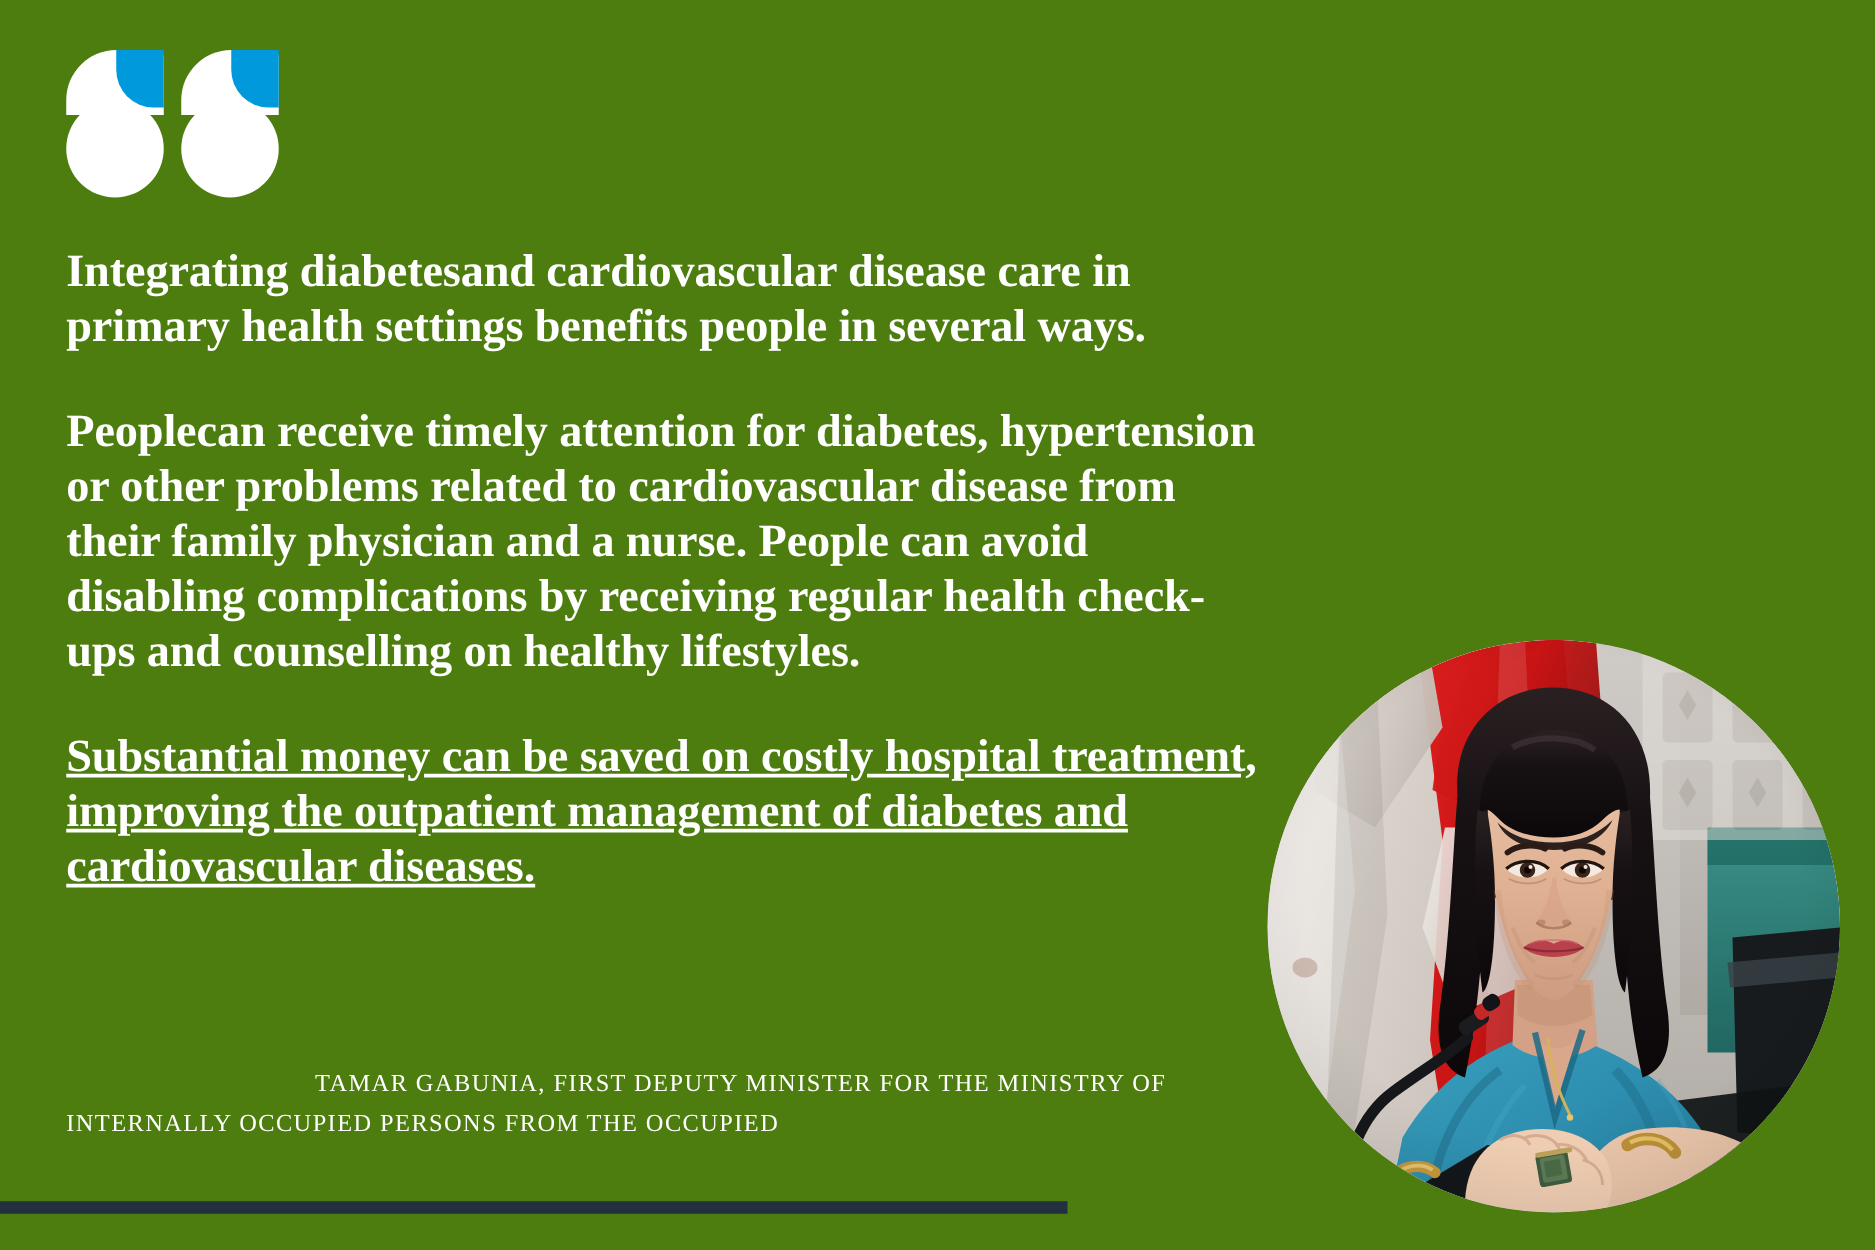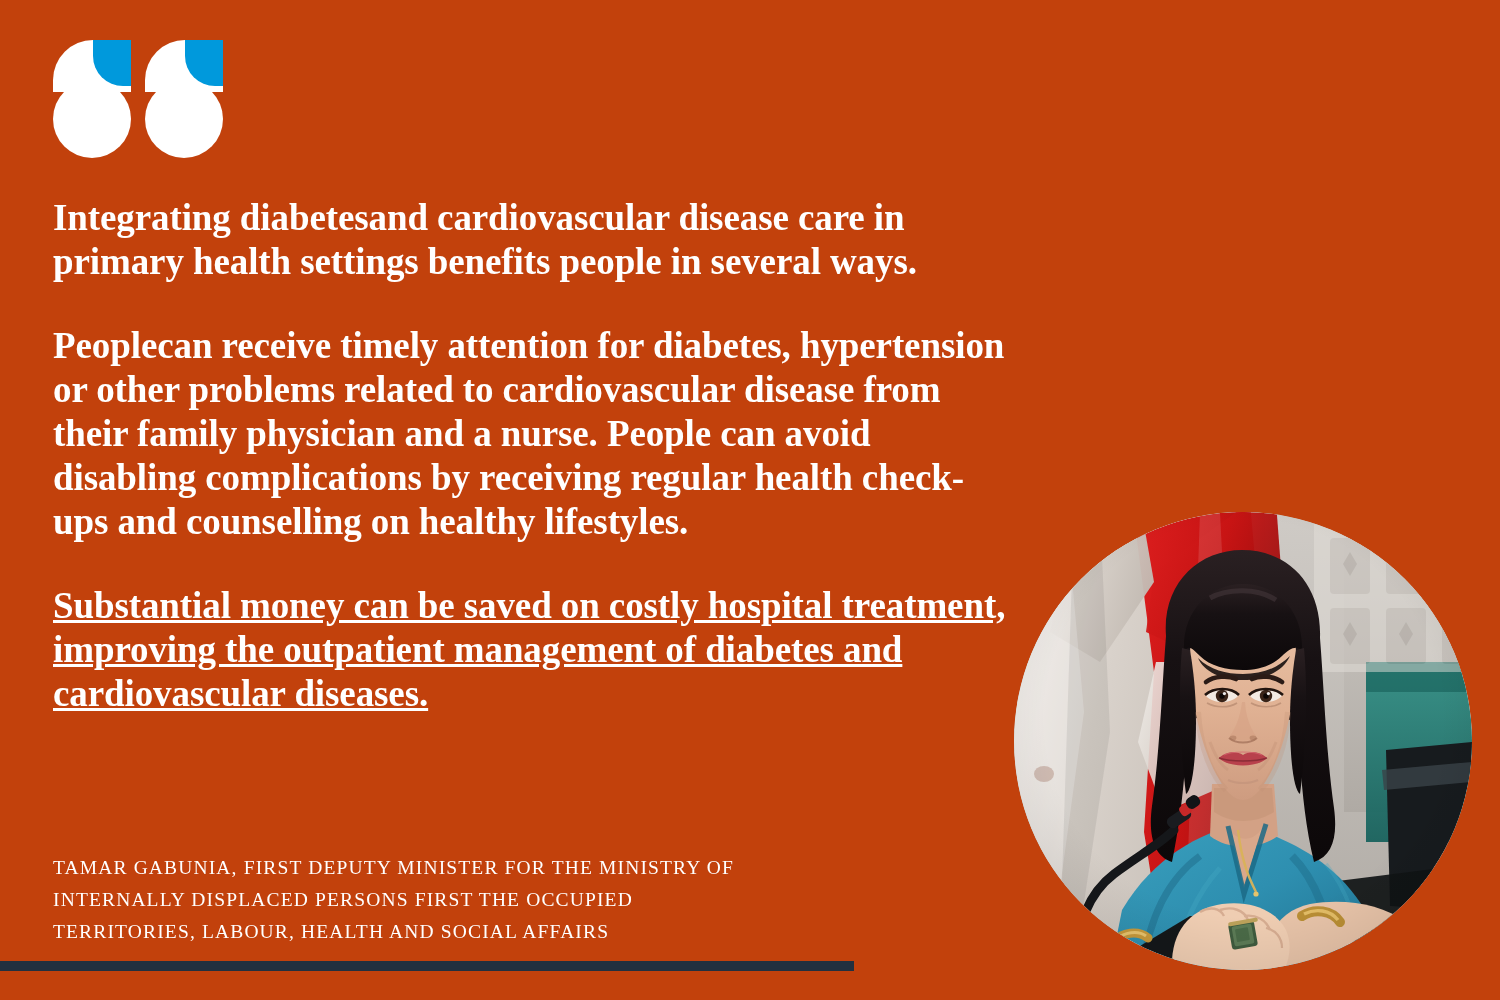--- a/index.html
+++ b/index.html
@@ -102,21 +102,21 @@
     width:458px; height:458px;
     border-radius:50%;
     overflow:hidden;
     background:#C9BFB6;
   }
   #portrait svg { display:block; width:458px; height:458px; }
 </style>
 </head>
 <body>
 
-<div id="card" style="background: #c2410c;">
+<div id="card" style="background: #4d7c0f;">
 
   <div id="quote-mark" aria-hidden="true">
     <div class="qm">
       <div class="tail" style="background: rgb(255, 255, 255);"></div>
       <div class="notch" style="background: rgb(0, 153, 220);"></div>
       <div class="ball" style="background: rgb(255, 255, 255);"></div>
     </div>
     <div class="qm">
       <div class="tail" style="background: rgb(255, 255, 255);"></div>
       <div class="notch" style="background: rgb(0, 153, 220);"></div>
@@ -124,23 +124,22 @@
     </div>
   </div>
 
   <div id="quote-body">
     <p class="para" style="color: rgb(255, 255, 255);">Integrating diabetesand cardiovascular disease care in primary health settings benefits people in several ways.</p>
     <p class="para" style="color: rgb(255, 255, 255);">Peoplecan receive timely attention for diabetes, hypertension or other problems related to cardiovascular disease from their family physician and a nurse. People can avoid disabling complications by receiving regular health check-ups and counselling on healthy lifestyles.</p>
     <p class="para" style="color: rgb(255, 255, 255);">Substantial money can be saved on costly hospital treatment, improving the outpatient management of diabetes and cardiovascular diseases.</p>
   </div>
 
   <div id="attribution">
-    <div class="attr-line" style="color: rgb(255, 255, 255);">TAMAR GABUNIA, FIRST DEPUTY MINISTER FOR THE MINISTRY OF</div>
-    <div class="attr-line" style="color: rgb(255, 255, 255);">INTERNALLY DISPLACED PERSONS FIRST THE OCCUPIED</div>
-    <div class="attr-line" style="color: rgb(255, 255, 255);">TERRITORIES, LABOUR, HEALTH AND SOCIAL AFFAIRS</div>
+    <div class="attr-line" style="color: rgb(255, 255, 255); text-align: right;">TAMAR GABUNIA, FIRST DEPUTY MINISTER FOR THE MINISTRY OF</div>
+    <div class="attr-line" style="color: rgb(255, 255, 255);">INTERNALLY OCCUPIED PERSONS FROM THE OCCUPIED</div>
   </div>
 
   <div id="bottom-rule" style="background: rgb(34, 48, 63);"></div>
 
   <div id="portrait">
     <svg viewBox="0 0 458 458" xmlns="http://www.w3.org/2000/svg">
       <defs>
         <clipPath id="circClip">
             <circle cx="229" cy="229" r="229"></circle>
           </clipPath>

